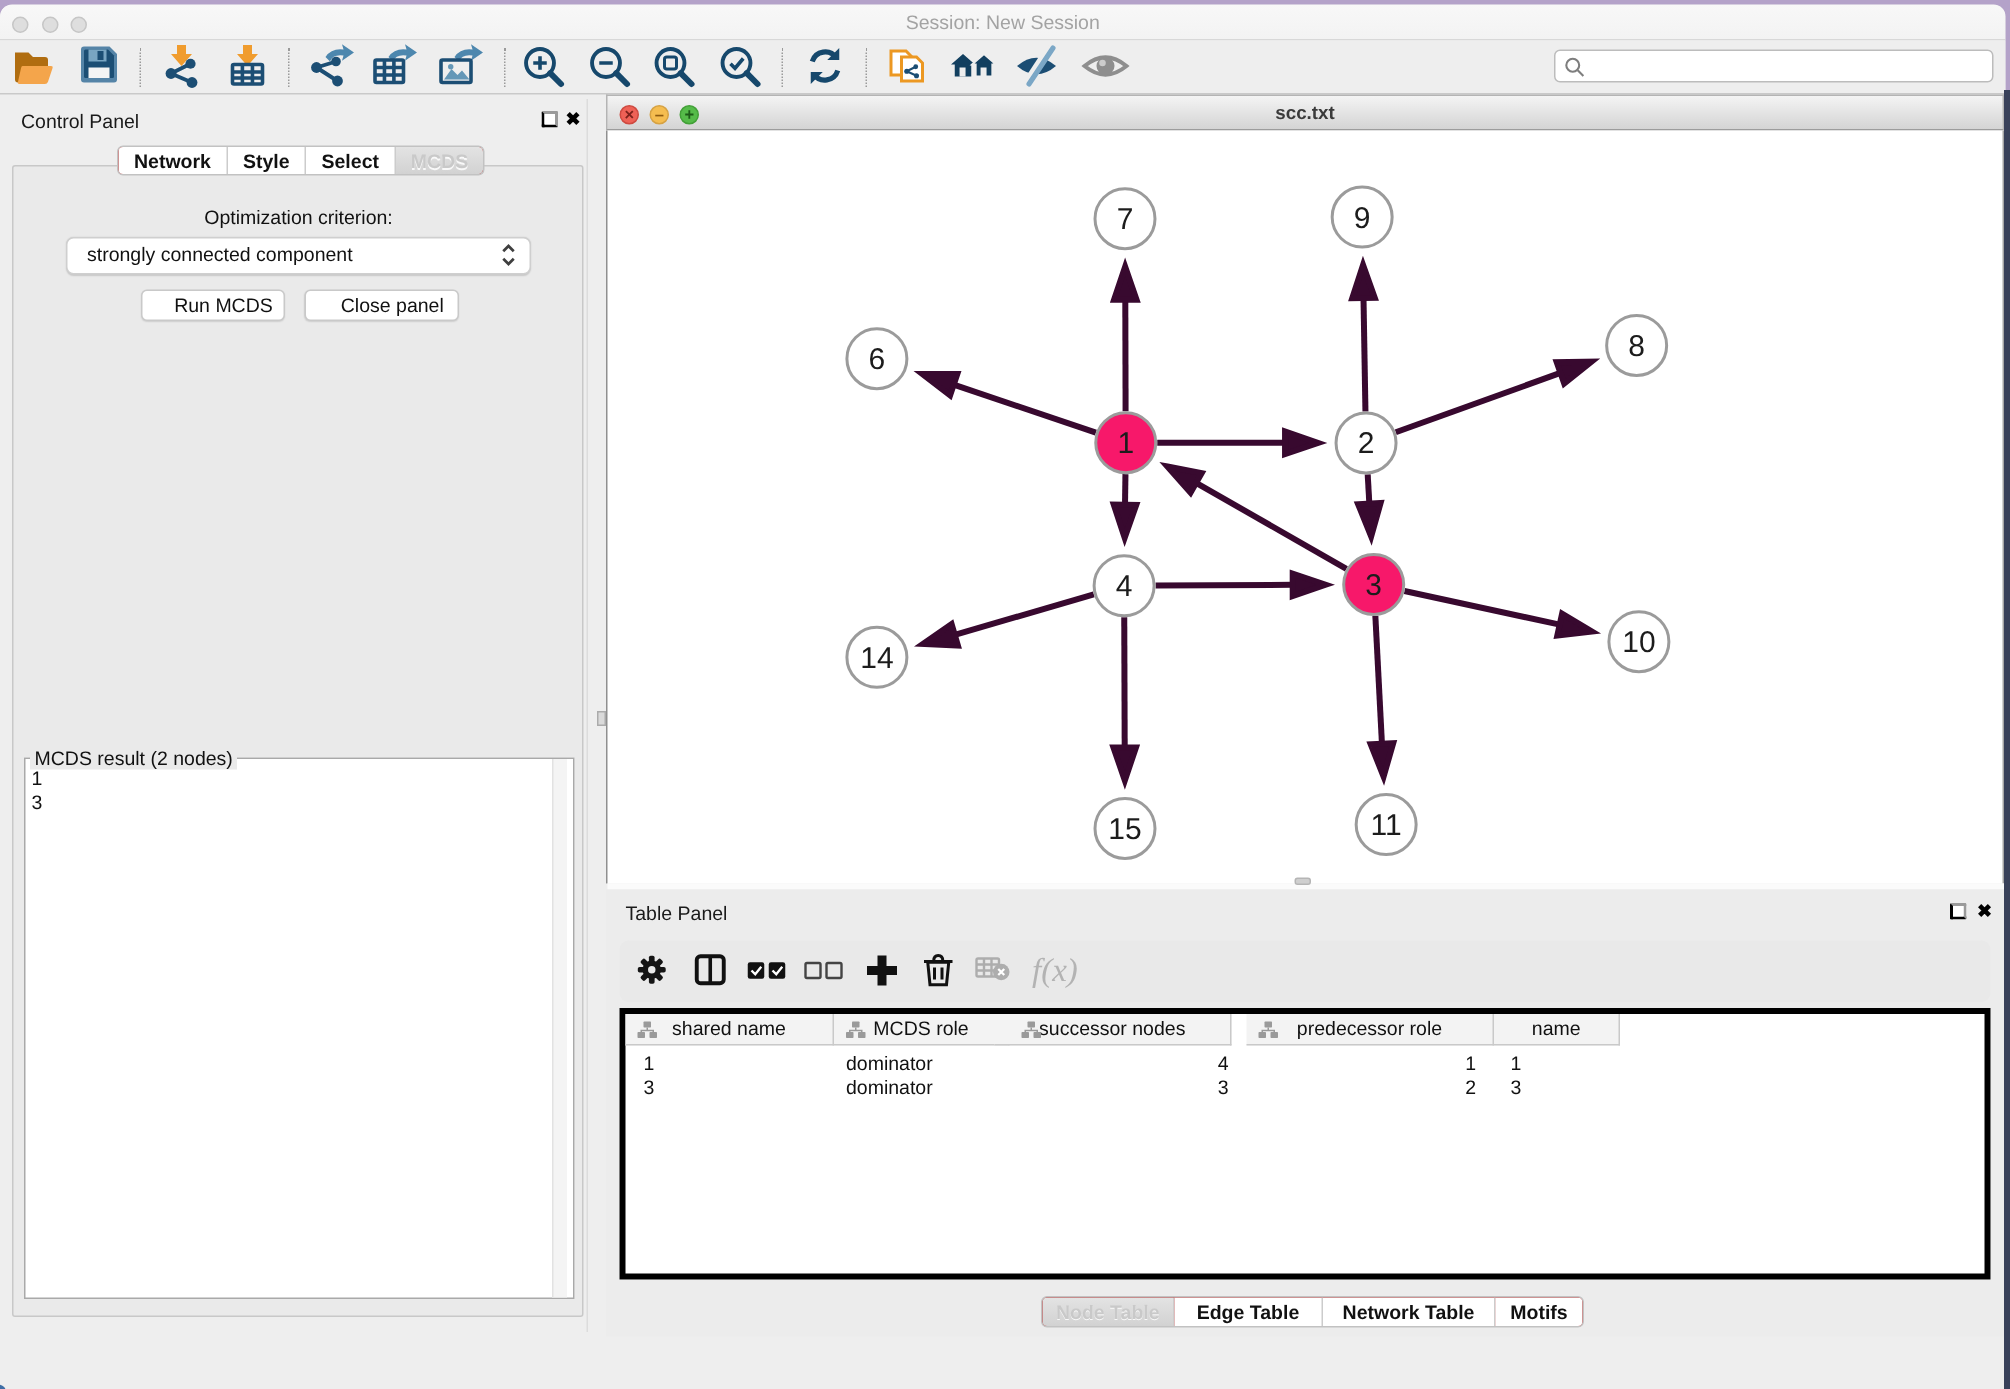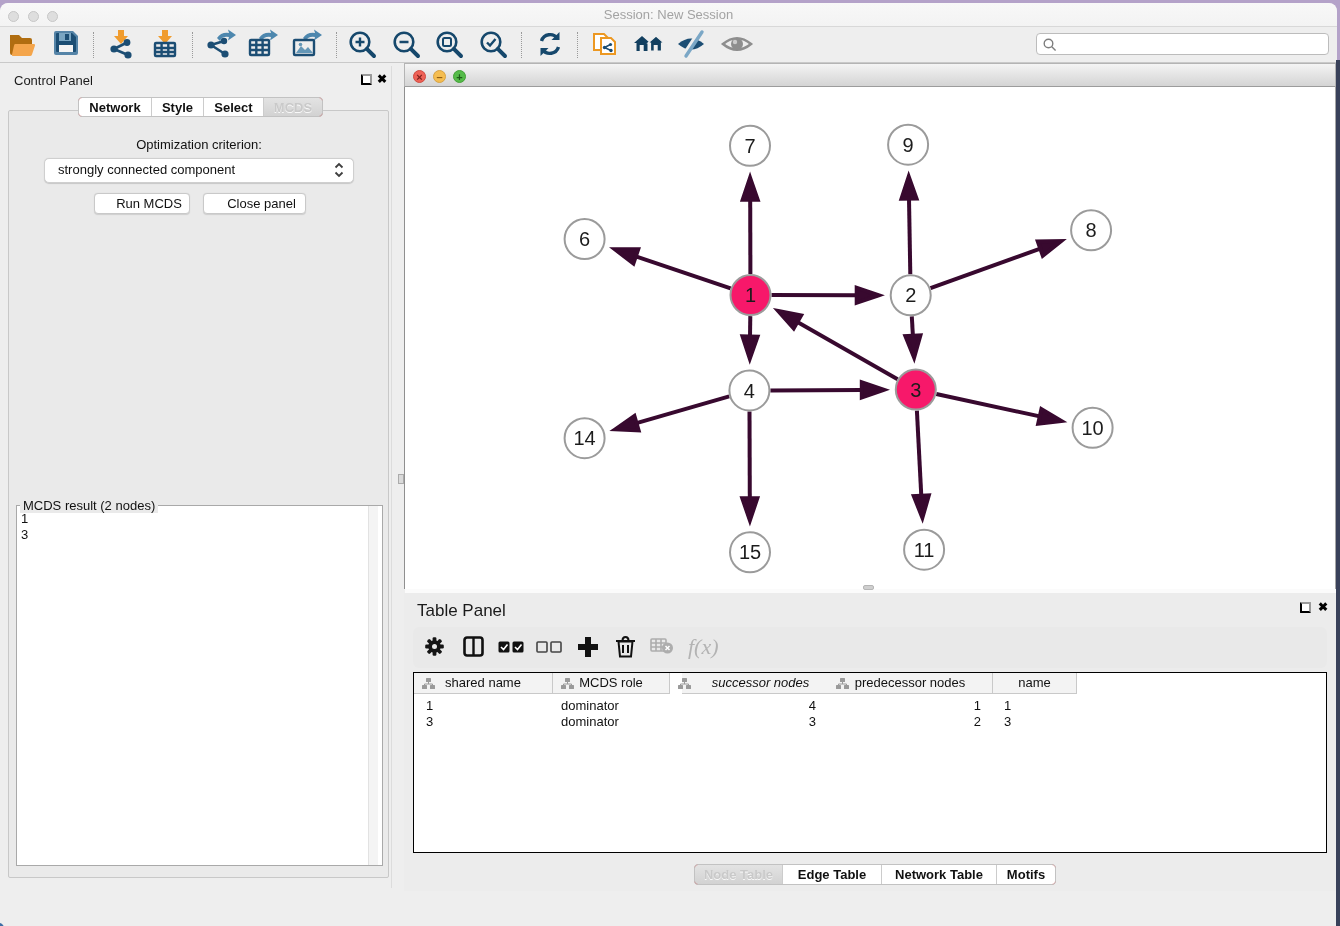--- a/index.html
+++ b/index.html
@@ -34,23 +34,23 @@
 #mcds-text { left:21px; top:508px; font-size:13px; color:#111; line-height:16.3px; }
 #mcds-sb { left:368px; top:503px; width:10px; height:359px; background:#f4f4f4; border-left:1px solid #e2e2e2; }
 
 #netwin-title { left:404px; top:60px; width:932px; height:24px; background:linear-gradient(#f4f4f4,#d4d4d4); border:1px solid #b4b4b4; border-bottom:1px solid #9c9c9c; }
 #canvas { left:404px; top:84px; width:932px; height:502px; background:#ffffff; border-left:1px solid #8f8f8f; border-right:1px solid #a5a5a5; }
 #canvas-strip { left:405px; top:586px; width:931px; height:4px; background:#fbfbfb; }
 .light { position:absolute; top:5.5px; width:13px; height:13px; border-radius:50%; font-size:11px; font-weight:bold; text-align:center; line-height:12px; }
 #scc-title { position:absolute; top:4px; left:0; width:100%; text-align:center; font-size:12.5px; font-weight:600; color:#3a3a3a; }
 
 #tp { left:404px; top:590px; width:932px; height:298px; background:#ececec; }
-#tp-title { left:13px; top:8px; font-size:17px; color:#1a1a1a; position:absolute; }
+#tp-title { left:13px; top:8px; font-size:13px; color:#1a1a1a; position:absolute; }
 #tp-toolbar { position:absolute; left:9px; top:34px; width:914px; height:41px; background:#e9e9e9; border-radius:6px; }
-#tp-table { position:absolute; left:9px; top:79px; width:914px; height:181px; background:#ffffff; border:1px solid #000000; }
+#tp-table { position:absolute; left:9px; top:79px; width:914px; height:181px; background:#ffffff; border:4px solid #000000; }
 .th { position:absolute; top:0; height:21px; background:#f3f3f3; border-right:1px solid #c9c9c9; border-bottom:1px solid #c9c9c9; font-size:13px; color:#111; text-align:center; line-height:20px; }
 .td { position:absolute; font-size:13px; color:#111; line-height:16px; }
 
 #statusbar { left:0; top:888px; width:1337px; height:35px; background:#f0f0f0; border-top:1px solid #cacaca; }
 #membtn { position:absolute; left:1254px; top:6px; width:75px; height:23px; background:#fdfdfd; border:1px solid #9f9f9f; font-size:12.5px; color:#111; }
 #listbtn { position:absolute; left:10px; top:8px; width:28px; height:20px; background:#fdfdfd; border:1px solid #9f9f9f; }
 svg { position:absolute; overflow:visible; }
 </style>
 </head>
 <body>
@@ -196,20 +196,21 @@
   <div class="abs btn" style="left:94px; top:190px; width:96px; height:21px; line-height:19px;">Run MCDS</div>
   <div class="abs btn" style="left:203px; top:190px; width:103px; height:21px; line-height:19px;">Close panel</div>
   <div class="abs" id="fieldset"></div>
   <div class="abs" id="mcds-sb"></div>
   <div class="abs" id="legend">MCDS result (2 nodes)</div>
   <div class="abs" id="mcds-text">1<br>3</div>
   <div class="abs" id="netwin-title">
     <div class="light" style="left:8px; background:#ee6156; border:1px solid #ce4a40; color:#7c211b;">×</div>
     <div class="light" style="left:28px; background:#f5bd50; border:1px solid #d6a243; color:#8e5b10;">–</div>
     <div class="light" style="left:48px; background:#55bb49; border:1px solid #42a037; color:#1d5c18;">+</div>
+    <div id="scc-title">scc.txt</div>
   </div>
   <div class="abs" id="canvas"></div>
   <div class="abs" id="canvas-strip"></div>
   <svg class="abs" style="left:404px; top:84px;" width="932" height="502" viewBox="404 87 932 502">
     <g stroke="#38092f" stroke-width="4" fill="#38092f">
       <line x1="750.4" y1="274.1" x2="750.2" y2="199.8"></line>
       <polygon points="750.1,177.8 757.7,199.8 742.7,199.8"></polygon>
       <line x1="730.6" y1="288.4" x2="635.8" y2="256.4"></line>
       <polygon points="614.9,249.3 638.2,249.3 633.4,263.5"></polygon>
       <line x1="771.5" y1="295.1" x2="856.7" y2="295.2"></line>
@@ -310,22 +311,22 @@
           <path d="M1 5 h15 M1 9 h15 M6 1 v12 M11 1 v12"></path>
         </g>
         <circle cx="17.5" cy="10" r="5.5" fill="#adadad"></circle>
         <path d="M15.5 8 l4 4 M19.5 8 l-4 4" stroke="#fff" stroke-width="1.5"></path>
       </svg>
       <div class="abs" style="left:275px; top:7px; font-family:'Liberation Serif',serif; font-style:italic; font-size:22px; color:#b3b3b3;">f(x)</div>
     </div>
     <div id="tp-table">
       <div class="th" style="left:0; width:139px;">shared name</div>
       <div class="th" style="left:139px; width:117px;">MCDS role</div>
-      <div class="th" style="left:268px; width:158px;font-style:italic;">successor nodes</div>
-      <div class="th" style="left:414px; width:165px;">predecessor nodes</div>
+      <div class="th" style="left:246px; width:158px;">successor nodes</div>
+      <div class="th" style="left:414px; width:165px;">predecessor role</div>
       <div class="th" style="left:579px; width:84px;">name</div>
       <svg class="abs" style="left:8px; top:5px;" width="13" height="11" viewBox="0 0 13 11">
         <g fill="#9a9a9a">
             <rect x="4" y="0" width="5" height="4" rx="0.5"></rect>
             <rect x="0" y="7" width="5" height="4" rx="0.5"></rect>
             <rect x="8" y="7" width="5" height="4" rx="0.5"></rect>
           </g>
         <path d="M6.5 4 v2 M2.5 7 v-1 h8 v1" fill="none" stroke="#9a9a9a" stroke-width="1"></path>
       </svg>
       <svg class="abs" style="left:147px; top:5px;" width="13" height="11" viewBox="0 0 13 11">

